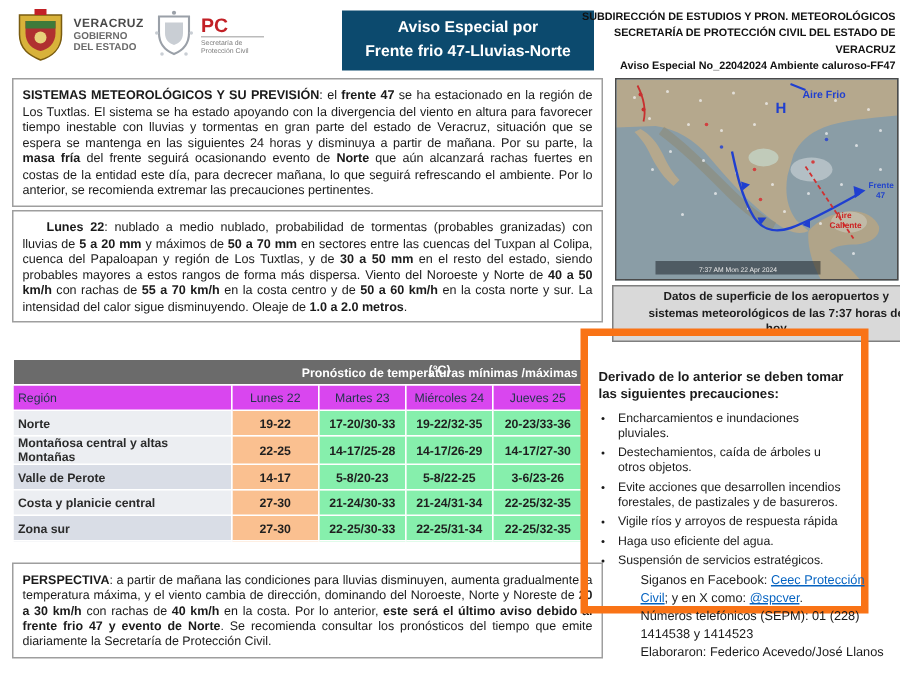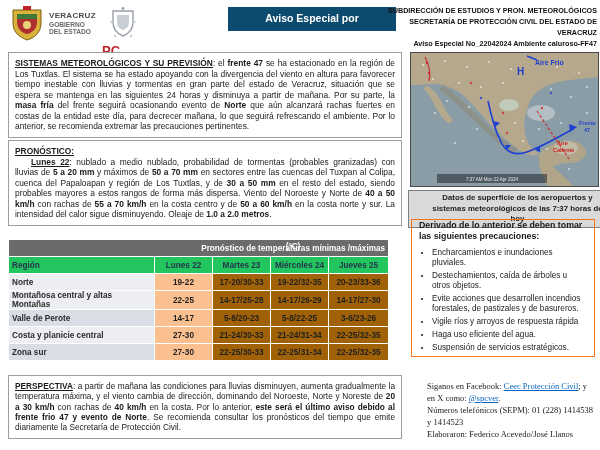--- a/index.html
+++ b/index.html
@@ -1,28 +1,28 @@
 <!DOCTYPE html>
 <html><head>
 <meta charset="utf-8">
 <style>
   html,body{margin:0;padding:0;}
   body{width:600px;height:450px;position:relative;background:#fff;overflow:hidden;
        font-family:"Liberation Sans",sans-serif;color:#1a1a1a;}
   .abs{position:absolute;}
   .b{font-weight:bold;}
-  .u{text-decoration:underline;margin-top:27px;}
+  .u{margin-top:27px;}
   .lnk{color:#0563c1;text-decoration:underline;}
 
   
   .logo-ver{left:10px;top:6px;display:flex;align-items:center;gap:5px;}
   .lv-text{font-weight:bold;color:#4a4a4a;line-height:1.12;}
   .lv1{font-size:8px;letter-spacing:.3px;}
   .lv2{font-size:6.6px;color:#6a6a6a;}
-  .logo-pc{left:102px;top:6px;display:flex;align-items:center;gap:4px;flex-direction:column;}
+  .logo-pc{left:102px;top:6px;display:flex;align-items:center;gap:4px;}
   .pc-abbr{font-size:13px;font-weight:bold;color:#c22026;line-height:1;}
   .pc-sub{font-size:4.6px;color:#7a7a7a;width:42px;line-height:1.2;border-top:1px solid #bbb;margin-top:1px;padding-top:1px;}
   .title-box{left:228px;top:7px;width:164px;background:#0c4a6e;color:#fff;text-align:center;
              font-weight:bold;font-size:10.5px;line-height:1.5;padding:4px 2px;}
   .org{left:380px;right:3px;top:5px;text-align:right;font-weight:bold;font-size:7.2px;line-height:1.55;color:#111;}
 
   
   .box{left:8px;width:380px;border:1px solid #9e9e9e;padding:5px 6px;background:#fff;}
   .box p{margin:0;font-size:8.4px;line-height:1.25;text-align:justify;}
   .h-underline{font-size:8.6px;margin:0 0 4px 0;}
@@ -30,39 +30,39 @@
   #box-sistemas{top:52px;}
   #box-pronostico{top:140px;}
   #box-perspectiva{top:375px;}
   #box-perspectiva p{font-size:8.3px;}
 
   
   #temp-table{top:239px;left:8px;width:380px;border-collapse:collapse;table-layout:fixed;}
   #temp-table td,#temp-table th{border:1px solid #fff;font-size:8.2px;padding:0 3px;height:16px;}
   .tbl-title{background:#6b6b6b;color:#fff;font-weight:bold;height:15px;position:relative;text-align:right;font-size:8.4px;}
   .tbl-title .unit{position:absolute;left:73%;top:2px;}
-  .col-head{background:#22c55e;color:#25354d;font-weight:bold;text-align:center;height:15px;}
+  .col-head{background:#d946ef;color:#25354d;font-weight:normal;text-align:center;height:15px;}
   .col-head.region{text-align:left;padding-left:6px;}
   .region-cell{font-weight:bold;color:#2b2b2b;padding-left:6px;text-align:left;}
   .row-odd .region-cell{background:#eceef2;}
   .row-even .region-cell{background:#d9dde6;}
   .val{font-weight:bold;text-align:center;color:#1f1f1f;}
   .val.c1{background:#fac090;}
-  .val.cx{background:#a16207;}
+  .val.cx{background:#86efac;}
 
   
   #map-frame{left:410px;top:52px;width:187px;height:133px;border:1px solid #4a4a4a;background:#8a9da6;}
   #map-caption{left:408px;top:190px;width:177px;background:#d9d9d9;border:1px solid #7f7f7f;
                text-align:center;font-weight:bold;font-size:7.8px;line-height:1.35;padding:2px 20px;color:#1c1c1c;}
-  #precautions{left:411px;top:219px;width:168px;border:1px solid #f97316;padding:0 7px;}
+  #precautions{left:387px;top:219px;width:168px;border:5px solid #f97316;padding:22px 7px;}
   #precautions .pt{font-size:8.8px;font-weight:bold;line-height:1.25;margin:0 0 6px 0;}
   #precautions ul{margin:0;padding-left:13px;}
   #precautions li{font-size:8.2px;line-height:1.22;margin-bottom:3px;}
   #footer{left:427px;top:381px;width:170px;font-size:8.5px;line-height:1.4;}
-  #footer p{margin:0;font-family:Liberation Serif, serif;}
+  #footer p{margin:0;}
 
   svg text{font-family:"Liberation Sans",sans-serif;}
 </style>
 </head>
 <body>
 
 <div class="abs logo-ver">
   <svg width="34" height="36" viewBox="0 0 34 36">
     <path d="M3,4 h28 v13 c0,10 -7,15 -14,17 C10,31 3,27 3,17 Z" fill="#d8b23a" stroke="#7a5c10" stroke-width="1"></path>
     <path d="M7,8 h20 v8 c0,7 -5,11 -10,12 C12,27 7,23 7,16 Z" fill="#b03030"></path>
@@ -88,35 +88,35 @@
       <circle cx="22" cy="30" r="1.2" fill="#c9ced4"></circle>
   </svg>
   <div>
     <div class="pc-abbr">PC</div>
     <div class="pc-sub">Secretaría de Protección Civil</div>
   </div>
 </div>
 
 <div class="abs title-box">
   <div>Aviso Especial por</div>
+  <div>Frente frio 47-Lluvias-Norte</div>
 </div>
 
 <div class="abs org">
   <div>SUBDIRECCIÓN DE ESTUDIOS Y PRON. METEOROLÓGICOS</div>
   <div>SECRETARÍA DE PROTECCIÓN CIVIL DEL ESTADO DE VERACRUZ</div>
   <div>Aviso Especial No_22042024 Ambiente caluroso-FF47</div>
   <div>XALAPA, VER., lunes 22 de abril de 2024/8:00 h</div>
 </div>
 
 <div class="abs box" id="box-sistemas">
   <p><span class="b u">SISTEMAS METEOROLÓGICOS Y SU PREVISIÓN</span><span>: el </span><span class="b">frente 47</span><span> se ha estacionado en la región de Los Tuxtlas. El sistema se ha estado apoyando con la divergencia del viento en altura para favorecer tiempo inestable con lluvias y tormentas en gran parte del estado de Veracruz, situación que se espera se mantenga en las siguientes 24 horas y disminuya a partir de mañana. Por su parte, la </span><span class="b">masa fría</span><span> del frente seguirá ocasionando evento de </span><span class="b">Norte</span><span> que aún alcanzará rachas fuertes en costas de la entidad este día, para decrecer mañana, lo que seguirá refrescando el ambiente. Por lo anterior, se recomienda extremar las precauciones pertinentes.</span></p>
 </div>
 
 <div class="abs box" id="box-pronostico">
-  <p class="h-underline"><span class="b u">PRONÓSTICO:</span></p>
   <p class="indent"><span class="b u">Lunes 22</span><span>: nublado a medio nublado, probabilidad de tormentas (probables granizadas) con lluvias de </span><span class="b">5 a 20 mm</span><span> y máximos de </span><span class="b">50 a 70 mm</span><span> en sectores entre las cuencas del Tuxpan al Colipa, cuenca del Papaloapan y región de Los Tuxtlas, y de </span><span class="b">30 a 50 mm</span><span> en el resto del estado, siendo probables mayores a estos rangos de forma más dispersa. Viento del Noroeste y Norte de </span><span class="b">40 a 50 km/h</span><span> con rachas de </span><span class="b">55 a 70 km/h</span><span> en la costa centro y de </span><span class="b">50 a 60 km/h</span><span> en la costa norte y sur. La intensidad del calor sigue disminuyendo. Oleaje de </span><span class="b">1.0 a 2.0 metros</span><span>.</span></p>
 </div>
 
 <table class="abs" id="temp-table">
   <colgroup>
       <col style="width:146px">
       <col style="width:58px">
       <col style="width:58px">
       <col style="width:58px">
       <col style="width:60px">

